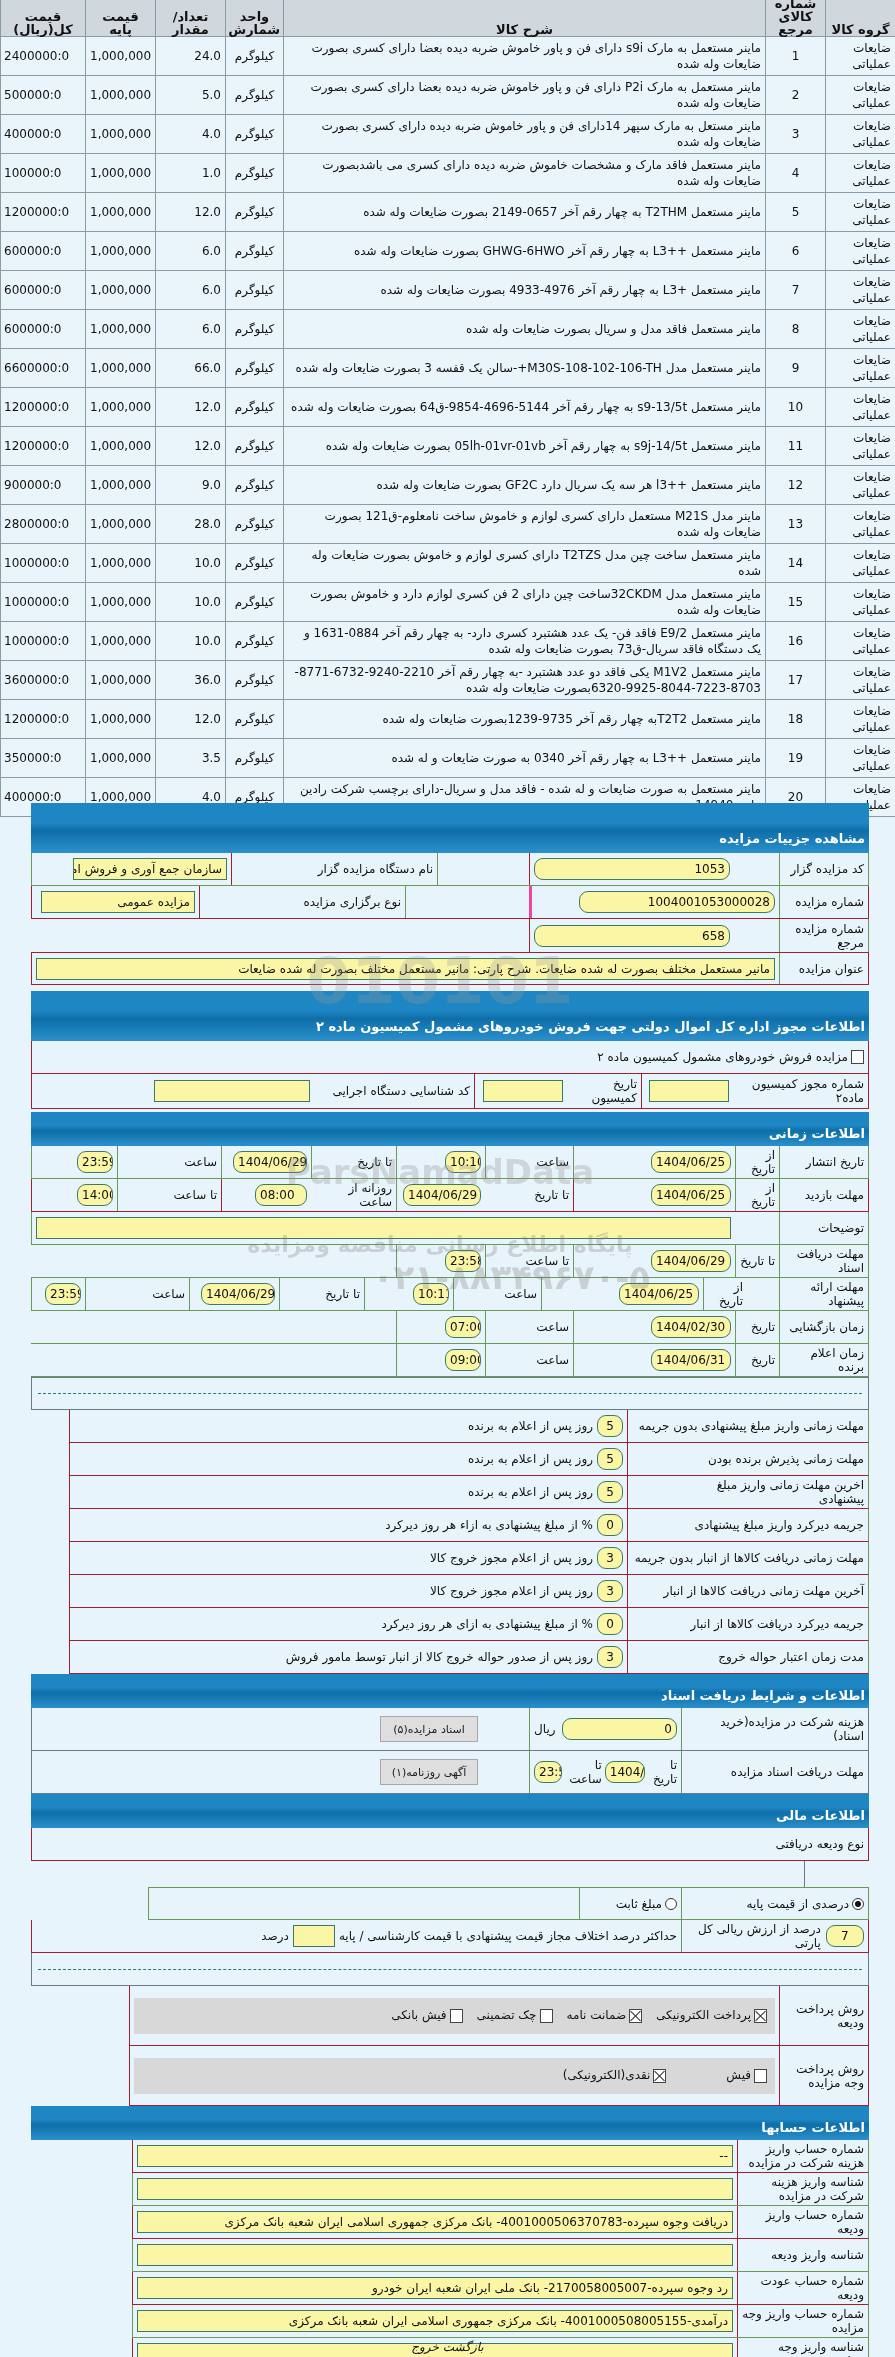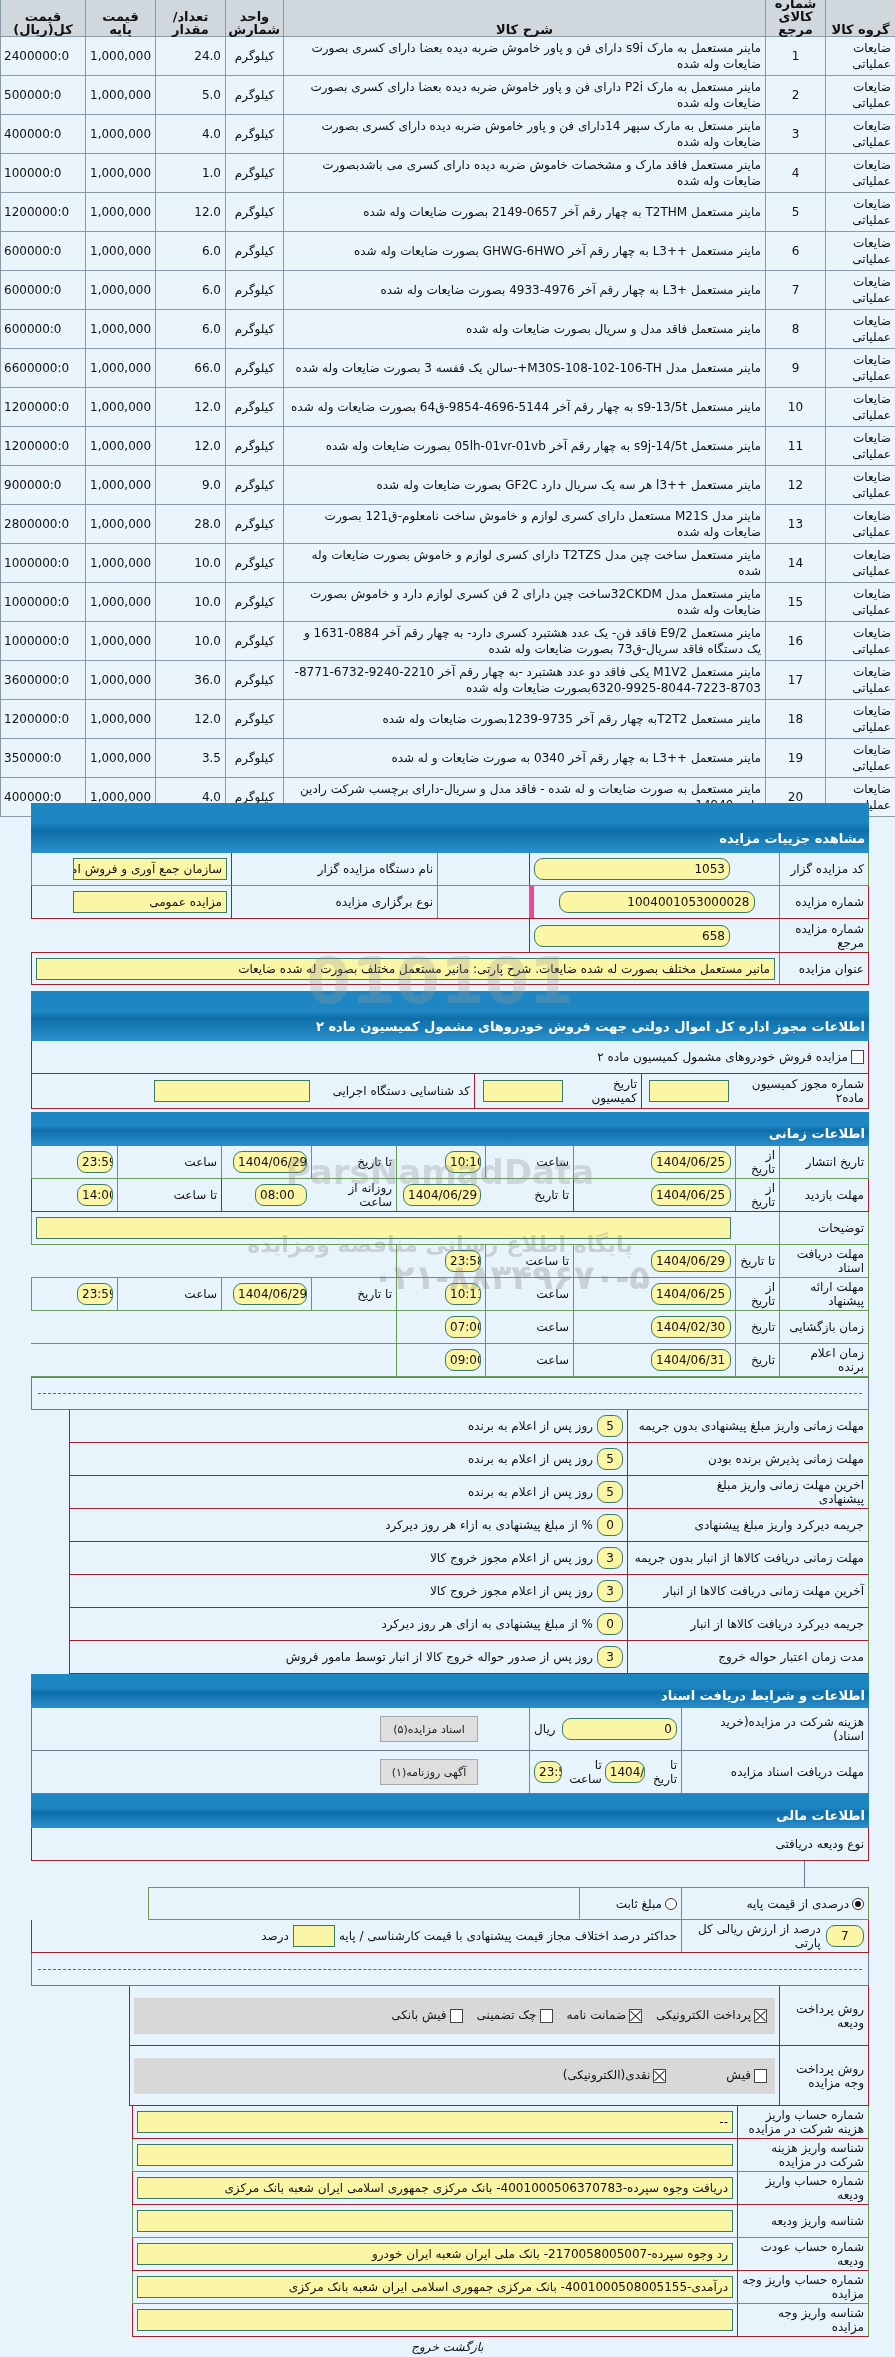--- a/index.html
+++ b/index.html
@@ -309,21 +309,21 @@
     </div>
     <div class="cell vsep" style="width:92px;"></div>
     <div class="cell" style="width:206px;border-left:1px solid #a02030;">نام دستگاه مزایده گزار</div>
     <div class="cell" style="flex:1;">
       <div class="field" style="width:154px;">سازمان جمع آوری و فروش امو</div>
     </div>
   </div>
 
   <div class="row red" style="height:33px;">
     <div class="cell vsep" style="width:89px;">شماره مزایده</div>
-    <div class="cell" style="width:250px;justify-content:center;border-left:5px solid #ec4899;">
+    <div class="cell" style="width:250px;justify-content:flex-start;border-left:3px solid #ec4899;margin-left:32px;">
       <div class="field ltr" style="width:196px;justify-content:flex-end;">1004001053000028</div>
     </div>
     <div class="cell vsep" style="width:92px;"></div>
     <div class="cell" style="width:206px;border-left:1px solid #a02030;">نوع برگزاری مزایده</div>
     <div class="cell" style="flex:1;">
       <div class="field" style="width:154px;">مزایده عمومی</div>
     </div>
   </div>
 
   <div class="row" style="height:33px;border:none;border-right:1px solid #6a9a5a;">
@@ -418,21 +418,21 @@
     <div class="cell vsep" style="width:162px;">
         <div class="field ltr" style="width:80px;">1404/06/29</div>
       </div>
     <div class="cell vsep" style="width:88px;">تا ساعت</div>
     <div class="cell vsep" style="width:89px;">
         <div class="field ltr" style="width:36px;">23:58</div>
       </div>
   </div>
 
   <div class="row" style="height:33px;">
-    <div class="cell vsep" style="width:89px;">مهلت ارائه پیشنهاد</div>
+    <div class="cell vsep" style="width:89px;margin-left:32px;">مهلت ارائه پیشنهاد</div>
     <div class="cell vsep" style="width:44px;">از تاریخ</div>
     <div class="cell vsep" style="width:162px;">
         <div class="field ltr" style="width:80px;">1404/06/25</div>
       </div>
     <div class="cell vsep" style="width:88px;">ساعت</div>
     <div class="cell vsep" style="width:89px;">
         <div class="field ltr" style="width:36px;">10:11</div>
       </div>
     <div class="cell vsep" style="width:85px;">تا تاریخ</div>
     <div class="cell vsep" style="width:90px;">
@@ -601,20 +601,21 @@
   <div class="row red" style="height:60px;margin-left:98px;">
     <div class="cell vsep-red" style="width:89px;">روش پرداخت وجه مزایده</div>
     <div class="cell" style="flex:1;padding:0 4px;">
       <div class="graybox" id="payment-methods" style="width:100%;gap:60px;">
           <span><span class="chk"></span><span>فیش</span></span>
           <span><span class="chk x"></span><span>نقدی(الکترونیکی)</span></span>
         </div>
     </div>
   </div>
 
+  <div class="sec-head">اطلاعات حسابها</div>
   <div id="accounts" style="margin-left:101px;">
       <div class="row" style="height: 33px; border-color: rgb(160, 32, 48) rgb(106, 154, 90) rgb(160, 32, 48) rgb(160, 32, 48); border-right-width: 1px; border-right-style: solid;">
         <div class="cell vsep-red" style="width:131px;">شماره حساب واریز هزینه شرکت در مزایده</div>
         <div class="cell" style="flex:1;">
           <div class="field" style="width:100%;">--</div>
         </div>
       </div>
       <div class="row" style="height: 33px; border-color: rgb(106, 154, 90); border-right-width: 1px; border-right-style: solid;">
         <div class="cell vsep-red" style="width:131px;">شناسه واریز هزینه شرکت در مزایده</div>
         <div class="cell" style="flex:1;">

